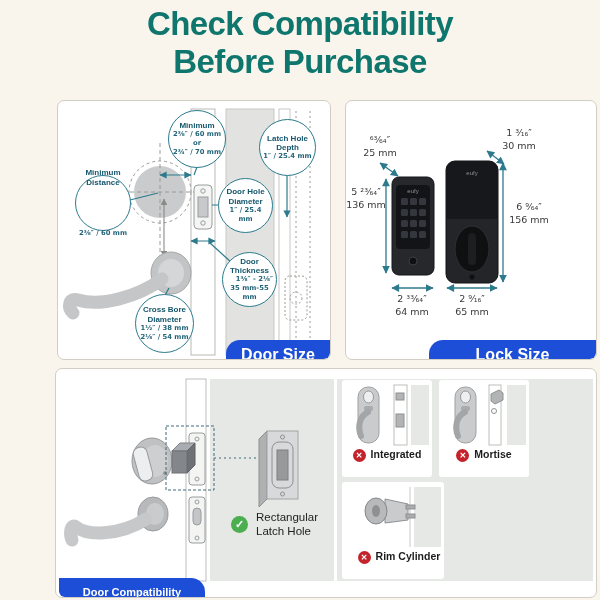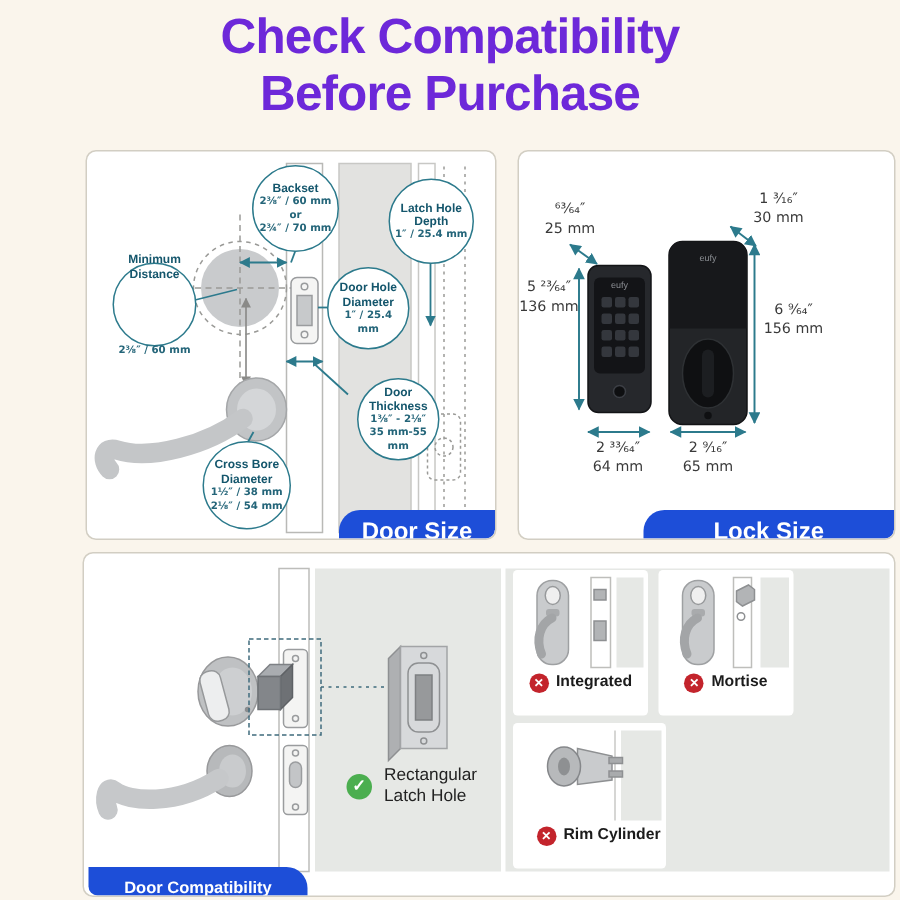--- a/index.html
+++ b/index.html
@@ -1,21 +1,21 @@
 <!DOCTYPE html>
 <html><head>
 <meta charset="utf-8">
 <style>
   html,body { margin:0; padding:0; background:#FAF5EC; }
   #canvas {
     position:relative; width:600px; height:600px; background:#FAF5EC;
     font-family:"Liberation Sans", sans-serif; overflow:hidden;
   }
   .title-block { position:absolute; top:5px; left:0; right:0; text-align:center;
-    font-weight:700; font-size:33px; line-height:1.16; color:#6d28d9; letter-spacing:-0.6px; }
+    font-weight:700; font-size:33px; line-height:1.16; color:#0f766e; letter-spacing:-0.6px; }
 
   .panel { position:absolute; background:#fff; border:1px solid #D2CEC3; border-radius:7px; overflow:hidden; box-sizing:border-box; }
   #p-door   { left:57px;  top:100px; width:274px; height:260px; }
   #p-lock   { left:345px; top:100px; width:252px; height:260px; }
   #p-compat { left:55px;  top:368px; width:542px; height:230px; }
   .panel > svg { position:absolute; left:0; top:0; }
 
   .banner { position:absolute; bottom:0; background:#1d4ed8; color:#fff; font-weight:700;
     font-size:16px; height:19px; line-height:29px; text-align:center; }
   #b-door   { right:0; width:104px; border-radius:14px 0 6px 0; }
@@ -26,21 +26,21 @@
   .callout { position:absolute; background:#fff; border:1.5px solid #2C7A8C; border-radius:50%;
     display:flex; flex-direction:column; align-items:center; justify-content:center;
     text-align:center; padding:3px; box-sizing:border-box; z-index:3; }
   .callout .ct { font-weight:700; font-size:8px; line-height:1.15; color:#14566C; }
   .callout .cv { font-size:6.8px; line-height:1.3; color:#246579; font-weight:600;
     font-family:"DejaVu Sans", sans-serif; }
   #c-backset    { left:110px; top:9px;   width:58px; height:58px; }
   #c-mindist    { left:17px;  top:74px;  width:56px; height:56px;gap:42px; }
   #c-latchdepth { left:201px; top:18px;  width:57px; height:57px; }
   #c-doorhole   { left:160px; top:77px;  width:55px; height:55px; }
-  #c-thickness  { left:180px; top:151px; width:55px; height:55px; }
+  #c-thickness  { left:164px; top:151px; width:55px; height:55px;align-items:flex-end; }
   #c-crossbore  { left:77px;  top:193px; width:59px; height:59px; }
 
   
   .meas { position:absolute; text-align:center; color:#3A3A3A; font-size:9.5px; line-height:1.35;
     font-family:"DejaVu Sans", sans-serif; z-index:3; }
   .meas span { display:block; }
   #m-kd { left:10px;  top:33px;  width:48px; }
   #m-id { left:142px; top:26px;  width:62px; }
   #m-kh { left:-2px;  top:85px;  width:44px; }
   #m-ih { left:158px; top:100px; width:50px; }
@@ -139,21 +139,21 @@
       </g>
 
       <line x1="154" y1="104" x2="162" y2="104" stroke="#2C7A8C" stroke-width="1.2"></line>
       <line x1="229" y1="74" x2="229" y2="116" stroke="#2C7A8C" stroke-width="1.2" marker-end="url(#arrT)"></line>
       <line x1="133" y1="140" x2="157" y2="140" stroke="#2C7A8C" stroke-width="1.2" marker-start="url(#arrTs)" marker-end="url(#arrT)"></line>
       <line x1="152" y1="142" x2="174" y2="162" stroke="#2C7A8C" stroke-width="1.2"></line>
       <line x1="106" y1="196" x2="111" y2="187" stroke="#2C7A8C" stroke-width="1.2"></line>
     </svg>
 
     <div class="callout" id="c-backset">
-      <div class="ct">Backset</div>
+      <div class="ct">Minimum</div>
       <div class="cv">2⅜″ / 60 mm or</div>
       <div class="cv">2¾″ / 70 mm</div>
     </div>
     <div class="callout" id="c-mindist">
       <div class="ct">Minimum Distance</div>
       <div class="cv">2⅜″ / 60 mm</div>
     </div>
     <div class="callout" id="c-latchdepth">
       <div class="ct">Latch Hole Depth</div>
       <div class="cv">1″ / 25.4 mm</div>

